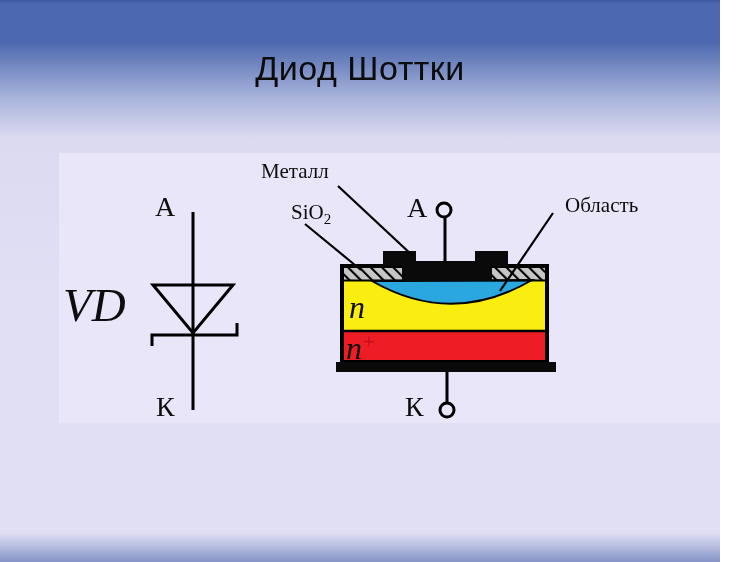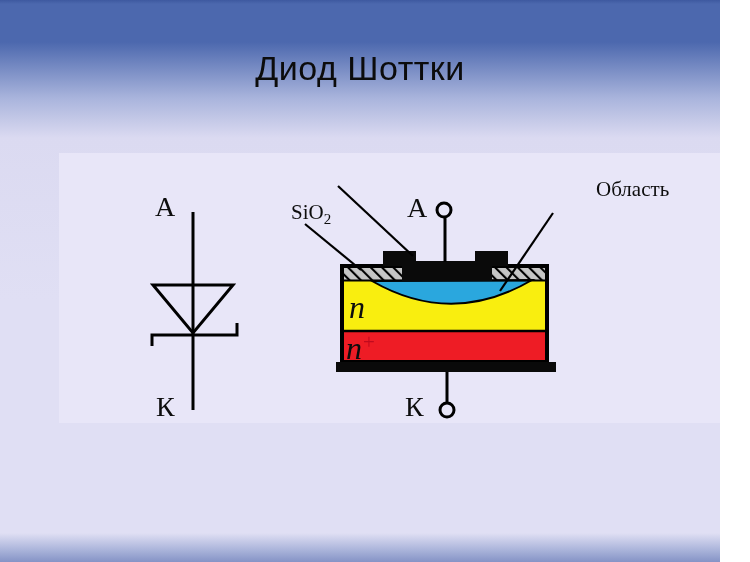--- a/index.html
+++ b/index.html
@@ -38,21 +38,21 @@
   #vd-label{
     left:63px;top:280px;
     font-size:47px;line-height:50px;
     font-style:italic;
   }
   #symbol-anode-label{left:155px;top:192px;}
   #symbol-cathode-label{left:156px;top:392px;}
   #metal-label{left:261px;top:158px;}
   #sio2-label{left:258px;top:199px;margin-left:33px;}
   #sio2-label sub{font-size:15px;}
-  #charge-label{left:565px;top:176px;margin-left:31px;}
+  #charge-label{left:565px;top:192px;}
   #struct-anode-label{left:407px;top:193px;}
   #struct-cathode-label{left:405px;top:392px;}
   #n-label{
     left:349px;top:290px;
     font-size:32px;line-height:34px;font-style:italic;
   }
   #nplus-label{
     left:346px;top:323px;
     font-size:32px;line-height:34px;font-style:italic;
   }
@@ -112,23 +112,25 @@
 
       <line x1="447" y1="372" x2="447" y2="403" stroke="#000000" stroke-width="3"></line>
       <circle cx="447" cy="410" r="7" stroke="#000000" stroke-width="3" fill="#e8e6f8"></circle>
 
       <line x1="338" y1="186" x2="413" y2="256" stroke="#000000" stroke-width="2.2"></line>
       <line x1="305" y1="224" x2="361" y2="270" stroke="#000000" stroke-width="2.2"></line>
       <line x1="553" y1="213" x2="500" y2="291" stroke="#000000" stroke-width="2.2"></line>
     </g>
   </svg>
 
+  <div id="vd-label" class="abs">VD</div>
   <div id="symbol-anode-label" class="abs serif28">А</div>
   <div id="symbol-cathode-label" class="abs serif28">К</div>
 
+  <div id="metal-label" class="abs serif21">Металл</div>
 
   <div id="sio2-label" class="abs serif21">
     <span>SiO</span><sub>2</sub>
   </div>
 
   <div id="charge-label" class="abs serif21">
     <div>Область</div>
   </div>
 
   <div id="struct-anode-label" class="abs serif28">А</div>

